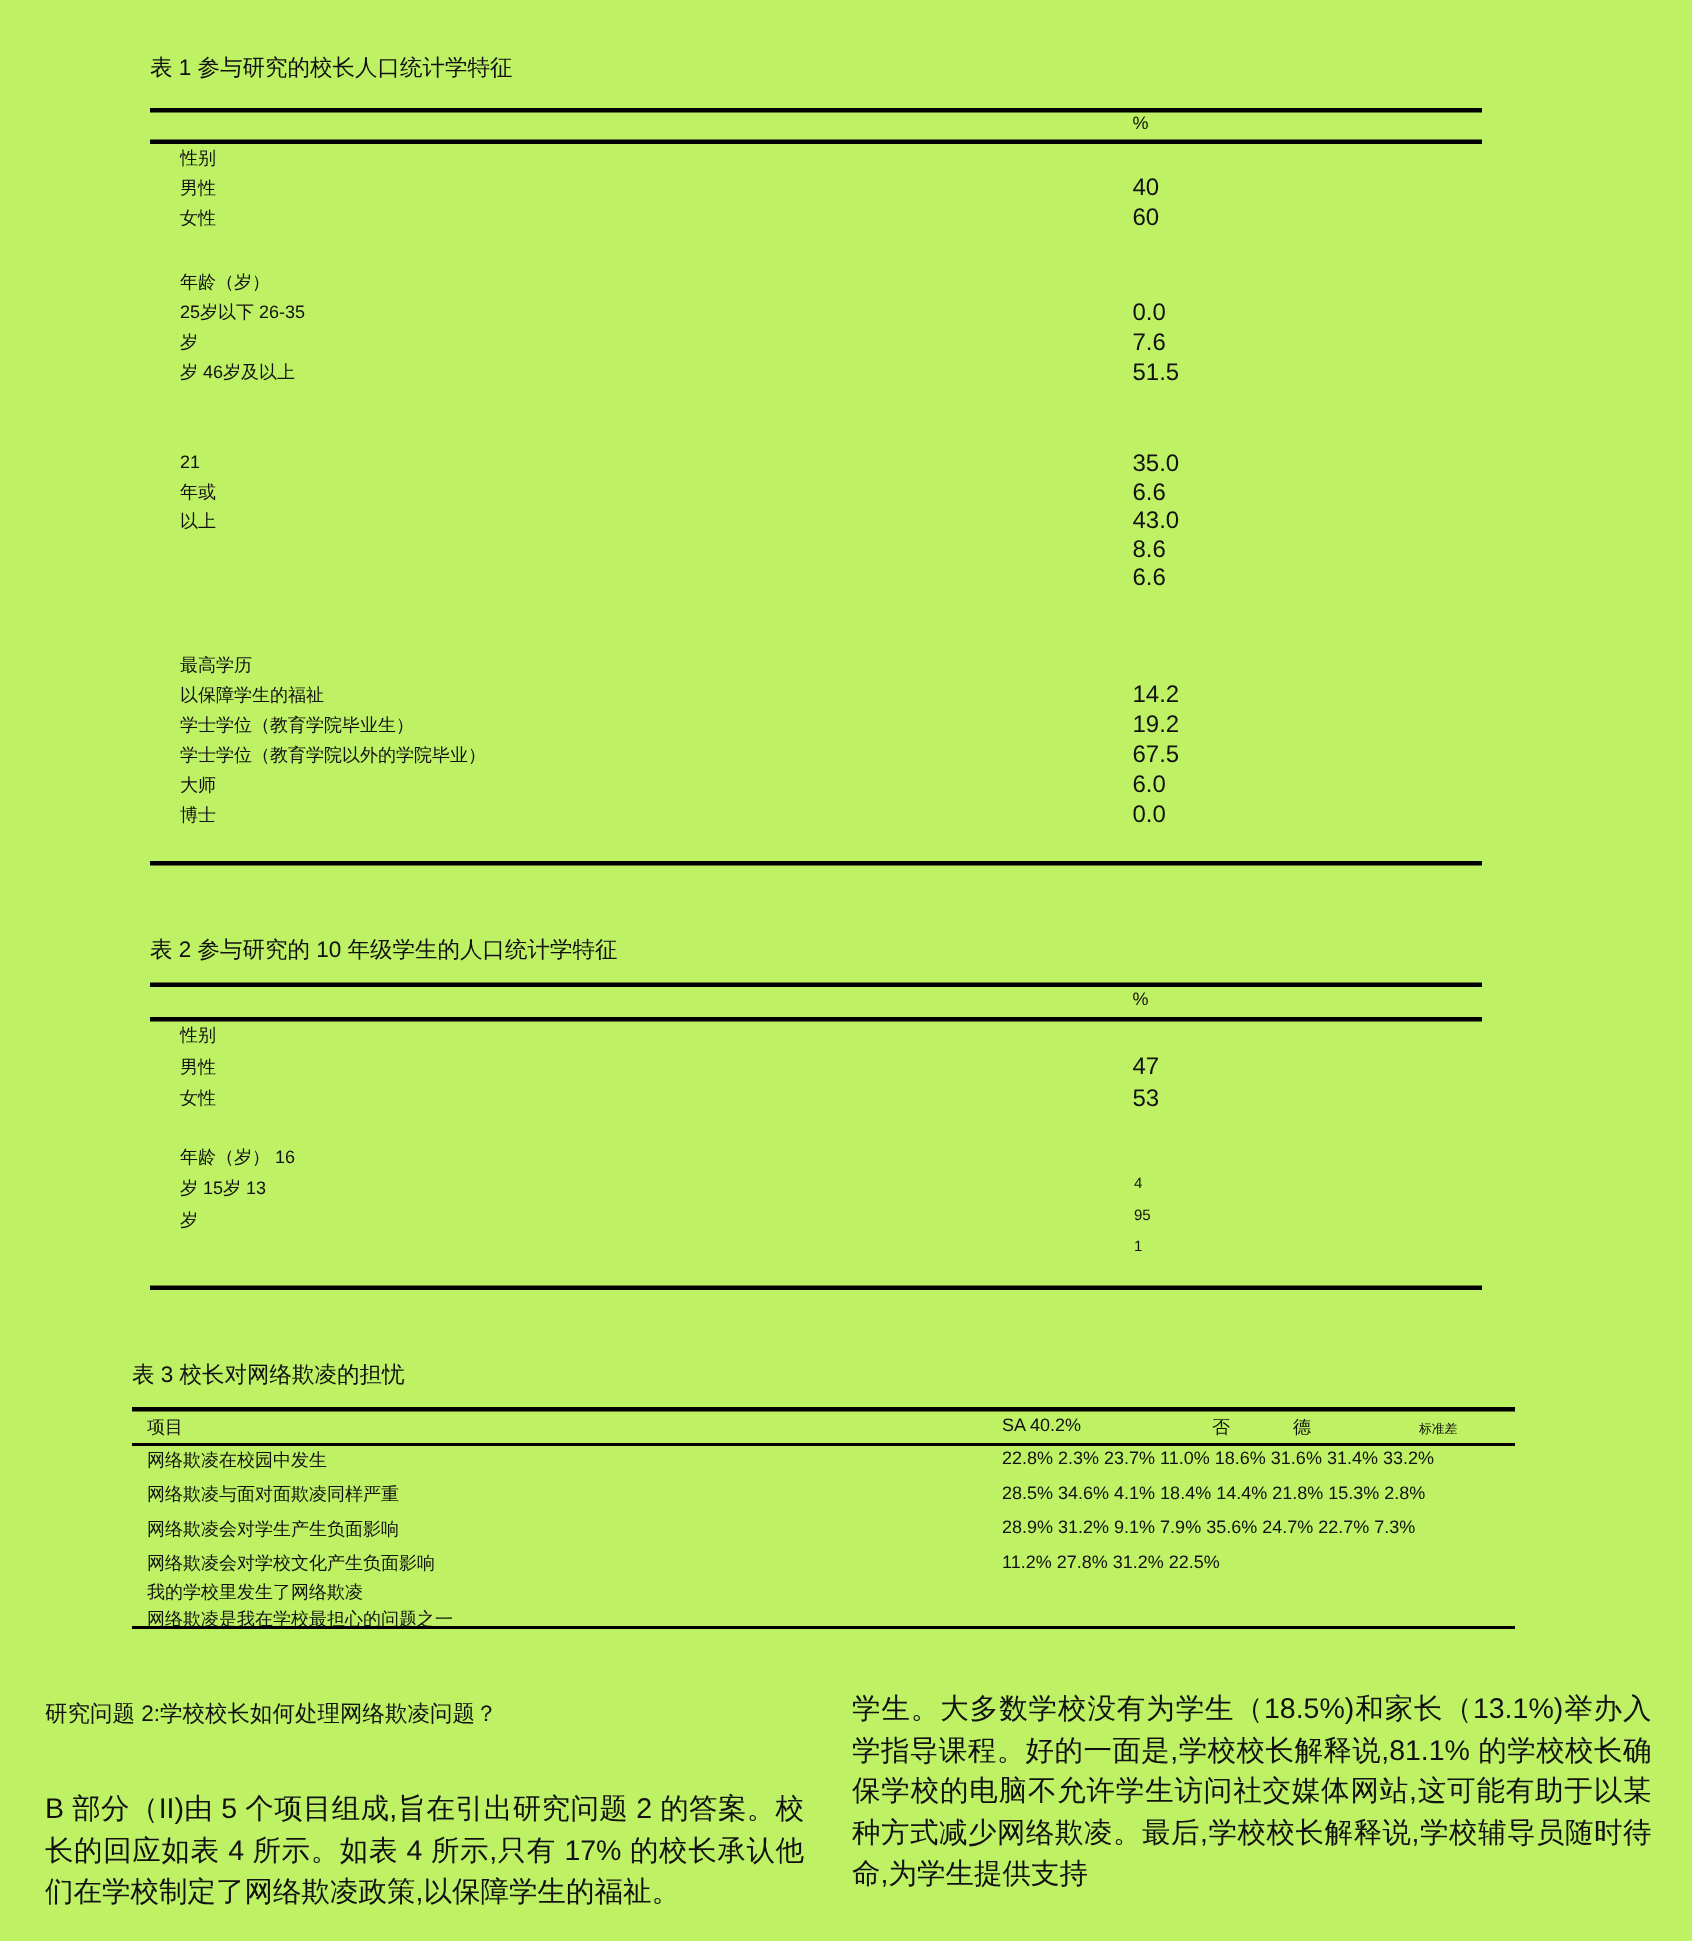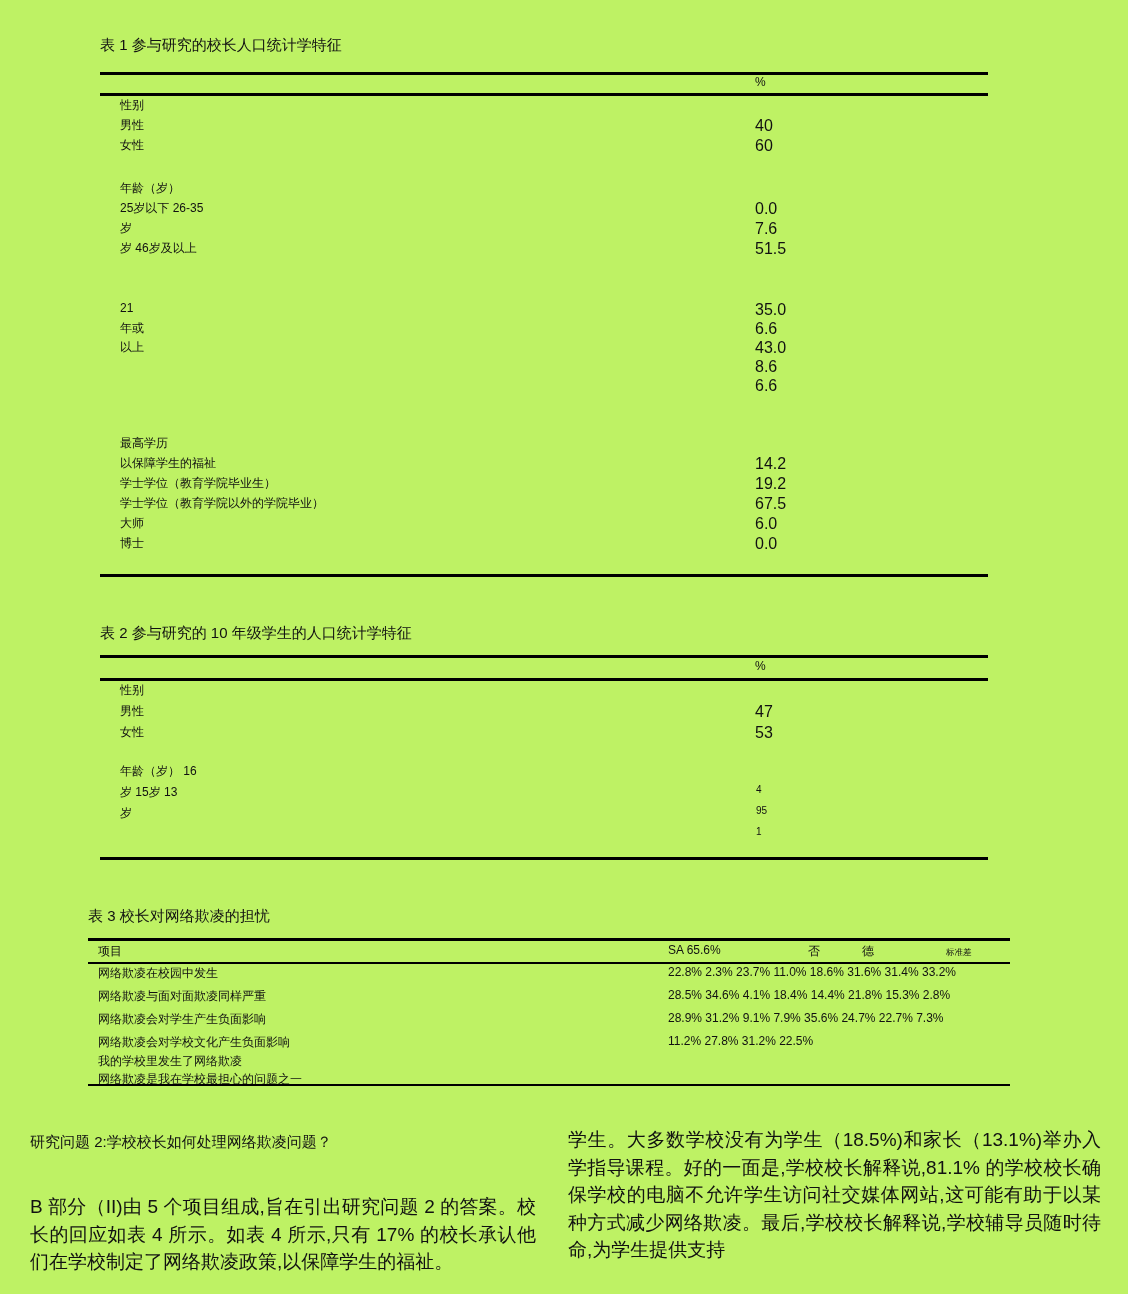--- a/index.html
+++ b/index.html
@@ -163,21 +163,21 @@
         <span class="val val-sm">1</span>
       </div>
   </div>
 
   <div class="hr hr--thick" style="left:100px;top:857px;width:888px"></div>
 
   <div class="tbl-title" style="left:88px;top:907px">表 3 校长对网络欺凌的担忧</div>
   <div class="hr hr--thick" style="left:88px;top:938px;width:922px"></div>
 
   <div class="colhdr" style="left:98px;top:943px">项目</div>
-  <div class="colhdr" style="left:668px;top:943px">SA 65.6%</div>
+  <div class="colhdr" style="left:668px;top:943px">SA 40.2%</div>
   <div class="colhdr" style="left:808px;top:943px">否</div>
   <div class="colhdr" style="left:862px;top:943px">德</div>
   <div class="colhdr colhdr--sm" style="left:946px;top:947px">标准差</div>
 
   <div class="hr hr--mid" style="left:88px;top:962px;width:922px"></div>
 
   <div class="grp3 lh23" style="top:965px">
     <div class="row">
         <span class="item">网络欺凌在校园中发生</span>
         <span class="vals">22.8% 2.3% 23.7% 11.0% 18.6% 31.6% 31.4% 33.2%</span>

